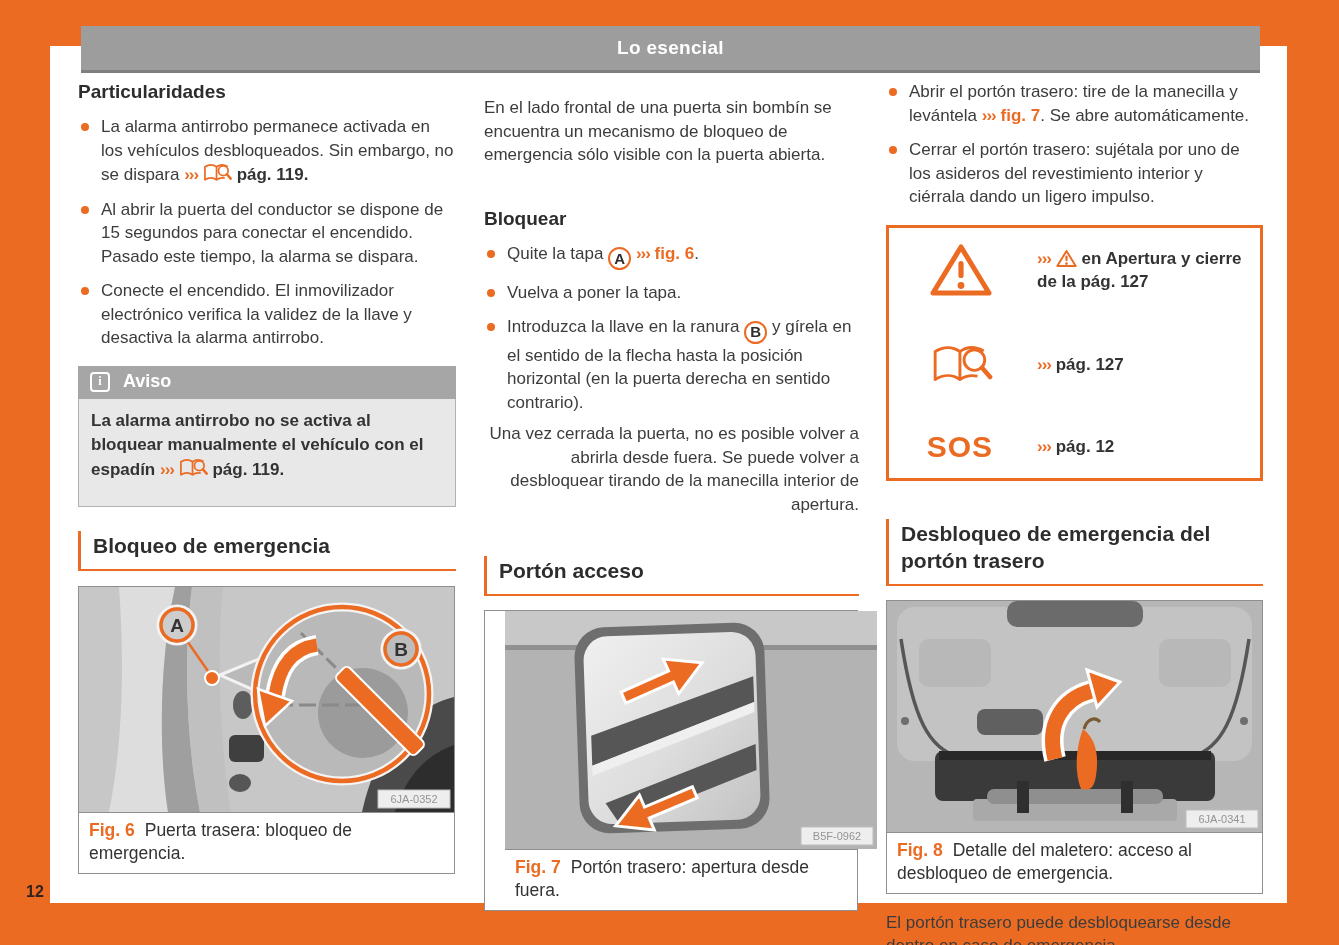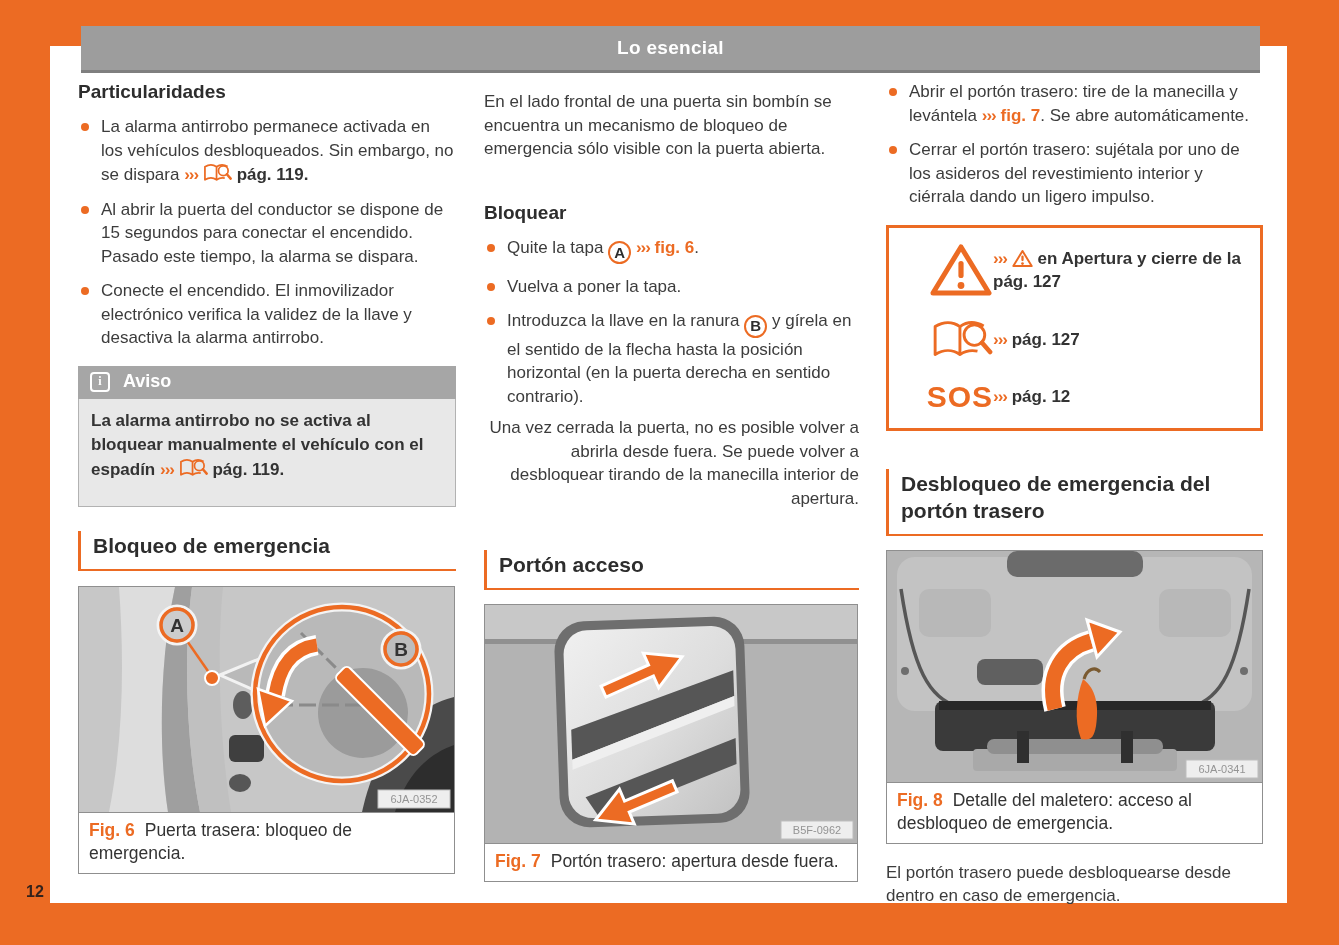--- a/index.html
+++ b/index.html
@@ -35,21 +35,21 @@
   }
 
   
   .col{position:absolute;top:80px;}
   .col1{left:78px;width:378px;}
   .col2{left:484px;width:375px;}
   .col3{left:886px;width:377px;}
 
   h3.sub{margin:0;font-size:19px;line-height:24px;font-weight:700;color:var(--ink-bold);}
   p.para{margin:14px 0 0;}
-  p.first{margin-top:10px;}
+  p.first{margin-top:16px;}
 
   .li{position:relative;margin:11px 0 0;padding-left:23px;}
   .li::before{
     content:"";position:absolute;left:3px;top:8px;width:8px;height:8px;border-radius:50%;
     background:var(--orange);
   }
   .chev{color:var(--orange);font-weight:700;letter-spacing:-1px;}
   .figref{color:var(--orange);font-weight:700;}
   .pref{font-weight:700;color:#333;}
   .circ{
@@ -86,21 +86,21 @@
   .figcap{
     border-top:1px solid #8f8f8f;padding:6px 10px 8px;font-size:17.5px;line-height:23px;color:#333;
   }
   .figlabel{color:var(--orange);font-weight:700;margin-right:10px;}
   .wm{font-size:11px;fill:#949494;}
   .wmbox{fill:#eeeeee;stroke:#bdbdbd;stroke-width:1;}
 
   
   .refbox{
     margin-top:16px;border:3px solid var(--orange);padding:14px 14px 16px 16px;
-    display:grid;grid-template-columns:88px 1fr;row-gap:19px;align-items:center;
+    display:grid;grid-template-columns:88px 1fr;row-gap:19px;align-items:center;gap:44px;
   }
   .ref-icon{display:flex;align-items:center;justify-content:flex-end;}
   .ref-text{font-weight:700;color:#333;line-height:23px;}
   .sos{color:var(--orange);font-weight:700;font-size:30px;letter-spacing:1px;line-height:30px;}
 </style>
 </head>
 <body>
 
 <div>
 
@@ -234,21 +234,21 @@
       <span class="circ">B</span>
       <span>y gírela en el sentido de la flecha hasta la posición horizontal (en la puerta derecha en sentido contrario).</span>
     </p>
 
     <p class="para" style="margin-top:8px;text-align:right;">Una vez cerrada la puerta, no es posible volver a abrirla desde fuera. Se puede volver a desbloquear tirando de la manecilla interior de apertura.</p>
 
     <div class="sect" style="margin-top:40px;">
       <span>Portón acceso</span>
     </div>
 
-    <figure class="figure" style="width:374px;">
+    <figure class="figure" style="width:374px;padding-left:20px;">
       <svg width="372" height="238" viewBox="0 0 372 238">
         <defs>
           <linearGradient id="silver" x1="0" y1="0" x2="1" y2="1">
             <stop offset="0" stop-color="#f0f0f0"></stop>
             <stop offset="0.55" stop-color="#dddddd"></stop>
             <stop offset="1" stop-color="#c2c2c2"></stop>
           </linearGradient>
         </defs>
         <rect width="372" height="238" fill="#b3b3b3"></rect>
         <rect width="372" height="34" fill="#c8c8c8"></rect>

